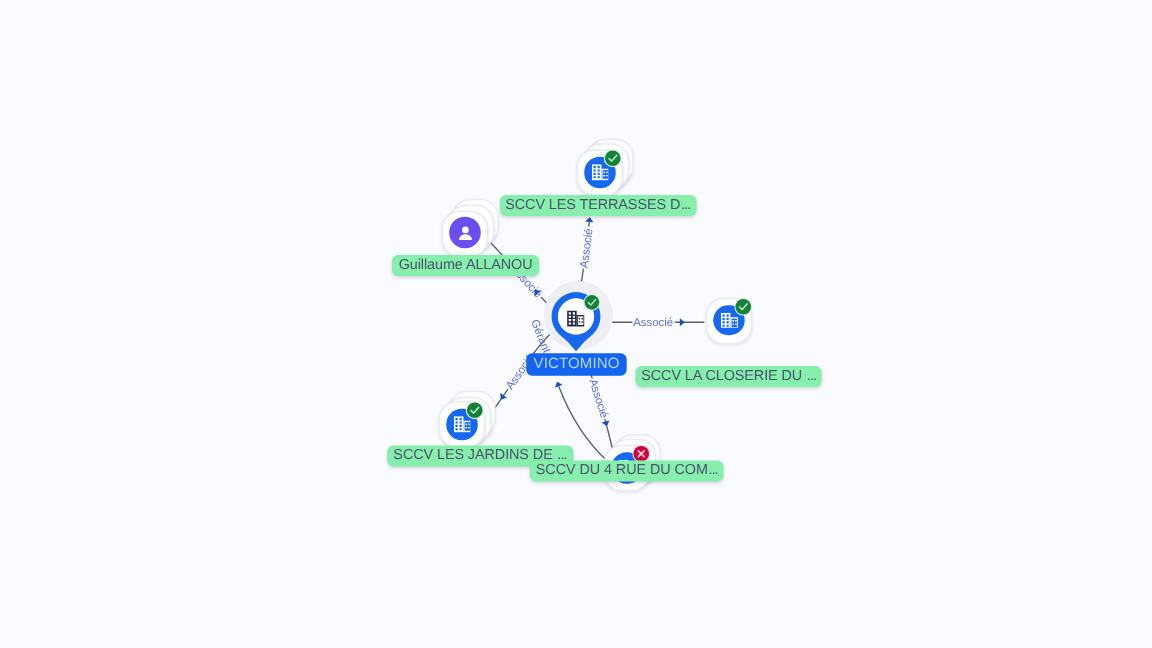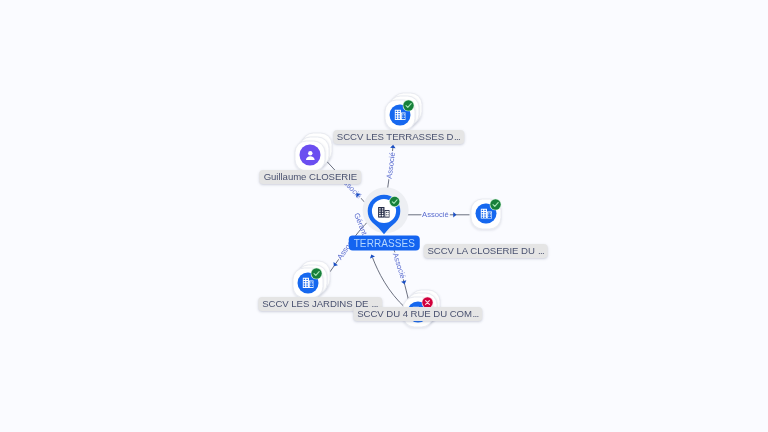--- a/index.html
+++ b/index.html
@@ -1,21 +1,21 @@
 <!DOCTYPE html>
 <html><head>
 <meta charset="utf-8">
 <style>
   html,body{margin:0;padding:0;}
   body{width:768px;height:432px;background:#fafbff;overflow:hidden;
        font-family:"Liberation Sans",sans-serif;}
   #stage{position:relative;width:768px;height:432px;}
   svg.layer{position:absolute;left:0;top:0;width:768px;height:432px;}
   .nodewrap{position:absolute;transform:translate(-50%,-50%);}
-  .nlabel{position:absolute;transform:translate(-50%,-50%);background:#e5e5e5;border-radius:4px;
+  .nlabel{position:absolute;transform:translate(-50%,-50%);background:#86efac;border-radius:4px;
      box-shadow:0 1px 2.5px rgba(70,78,110,.25);
      color:#4a5270;font-size:9.6px;line-height:10px;white-space:nowrap;
      padding:2px 4px;letter-spacing:-0.05px;}
   .vlabel{position:absolute;transform:translate(-50%,-50%);background:#1464f0;border-radius:4px;color:#b3d6ff;
      font-size:10px;line-height:11px;white-space:nowrap;padding:2px 4.5px;letter-spacing:0.1px;}
 </style>
 </head>
 <body>
 
 <div id="stage">
@@ -99,21 +99,21 @@
         <div style="position: absolute; width: 31px; height: 31px; border-radius: 12px; background: rgb(255, 255, 255); border: 0.7px solid rgb(233, 235, 241); box-sizing: border-box; box-shadow: rgba(70, 78, 110, 0.1) 0px 1px 2px; left: 0px; top: 0px;"></div>
         <div style="position: absolute; left: 5.1px; top: 4.9px; width: 20.8px; height: 20.8px; border-radius: 50%; background: rgb(107, 78, 240);">
           <div style="position: absolute; left: 4.2px; top: 3.6px; width: 13.6px; height: 13.6px;">
             <svg style="display:block" width="13.6" height="13.6" viewBox="0 0 24 24">
               <circle cx="12" cy="8.4" r="3.9" fill="#ffffff"></circle>
               <path fill="#ffffff" d="M12 13.6c-4.2 0-7.1 2.6-7.6 5.6-.1.7.4 1.2 1.1 1.2h13c.7 0 1.2-.5 1.1-1.2-.5-3-3.4-5.6-7.6-5.6z"></path>
             </svg>
           </div>
         </div>
       </div>
-      <div class="nlabel" style="left: 310.4px; top: 176.9px;">Guillaume CLOSERIE</div>
+      <div class="nlabel" style="left: 310.4px; top: 176.9px;">Guillaume ALLANOU</div>
       <div class="nodewrap" style="left: 486.4px; top: 213.8px; width: 31px; height: 31px;">
         <div style="position: absolute; width: 31px; height: 31px; border-radius: 12px; background: rgb(255, 255, 255); border: 0.7px solid rgb(233, 235, 241); box-sizing: border-box; box-shadow: rgba(70, 78, 110, 0.1) 0px 1px 2px; left: 0px; top: 0px;"></div>
         <div style="position: absolute; left: 5.1px; top: 4.9px; width: 20.8px; height: 20.8px; border-radius: 50%; background: rgb(22, 104, 239);">
           <div style="position: absolute; left: 4.5px; top: 5.2px; width: 11.6px; height: 10.6px;">
             <svg style="display:block" width="11.6" height="10.6" viewBox="0 0 24 22">
               <g fill="#ffffff">
                 <path d="M0.2 0h13.2v22H0.2z"></path>
                 <path d="M13.4 6.2h10.4v15.8H13.4z"></path>
               </g>
               <g fill="#1668ef">
@@ -257,15 +257,15 @@
           </svg>
         </div>
         <div style="position: absolute; left: 4.8px; top: -15.3px; width: 11.2px; height: 11.2px;">
           <svg style="display:block" width="11.2" height="11.2" viewBox="0 0 24 24">
             <circle cx="12" cy="12" r="12" fill="#d8f3de"></circle>
             <circle cx="12" cy="12" r="10.4" fill="#17803a"></circle>
             <path d="M7.1 12.4 L10.6 15.7 L17.2 8.1" fill="none" stroke="#a6e6b6" stroke-width="2.3" stroke-linecap="round" stroke-linejoin="round"></path>
           </svg>
         </div>
       </div>
-      <div class="vlabel" style="left: 384.4px; top: 243.4px;">TERRASSES</div>
+      <div class="vlabel" style="left: 384.4px; top: 243.4px;">VICTOMINO</div>
     </div>
 </div>
 
 </body></html>

